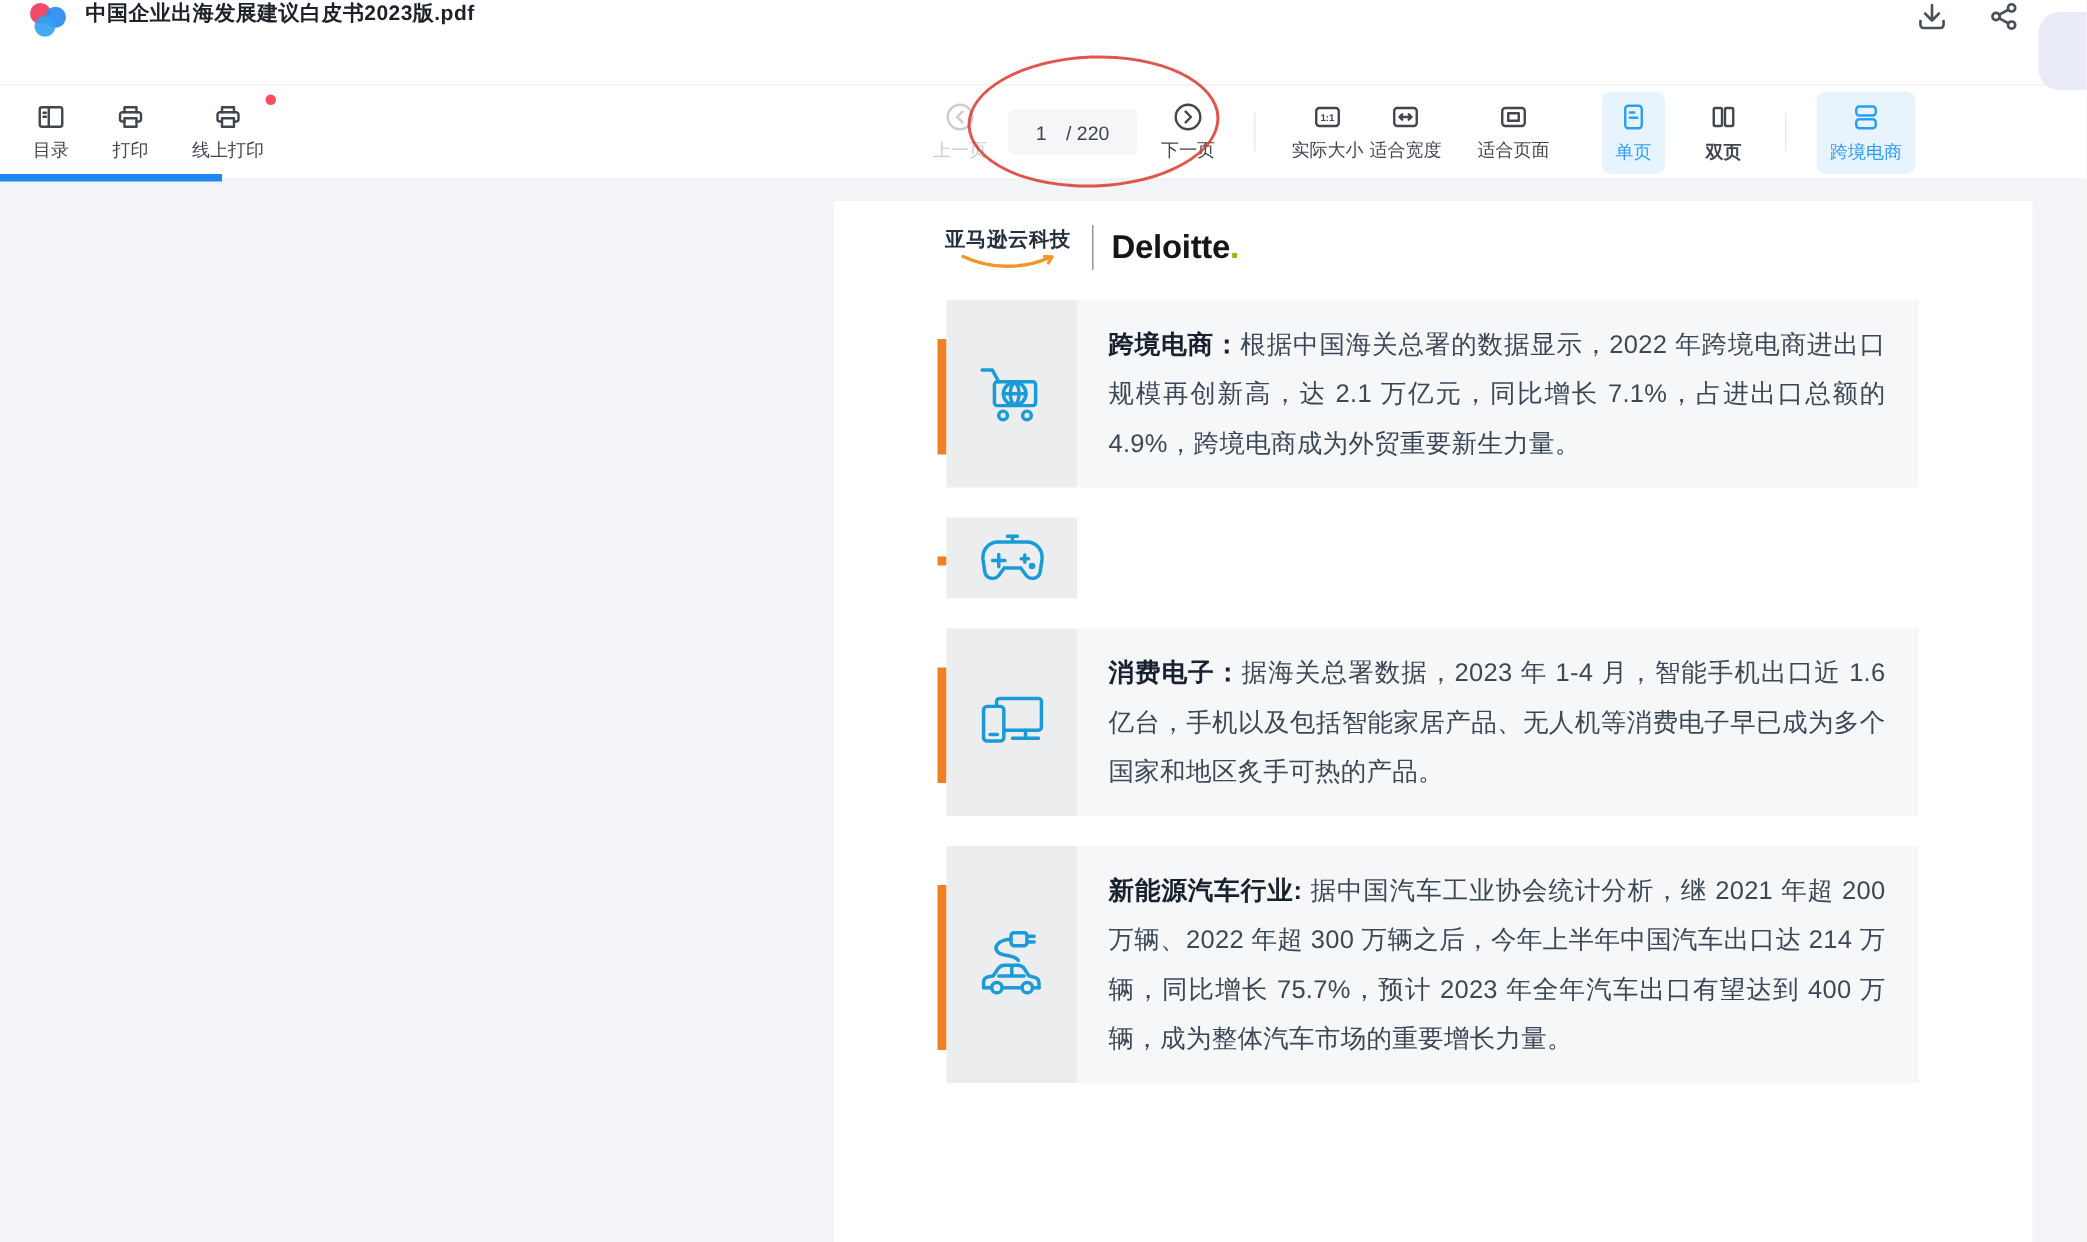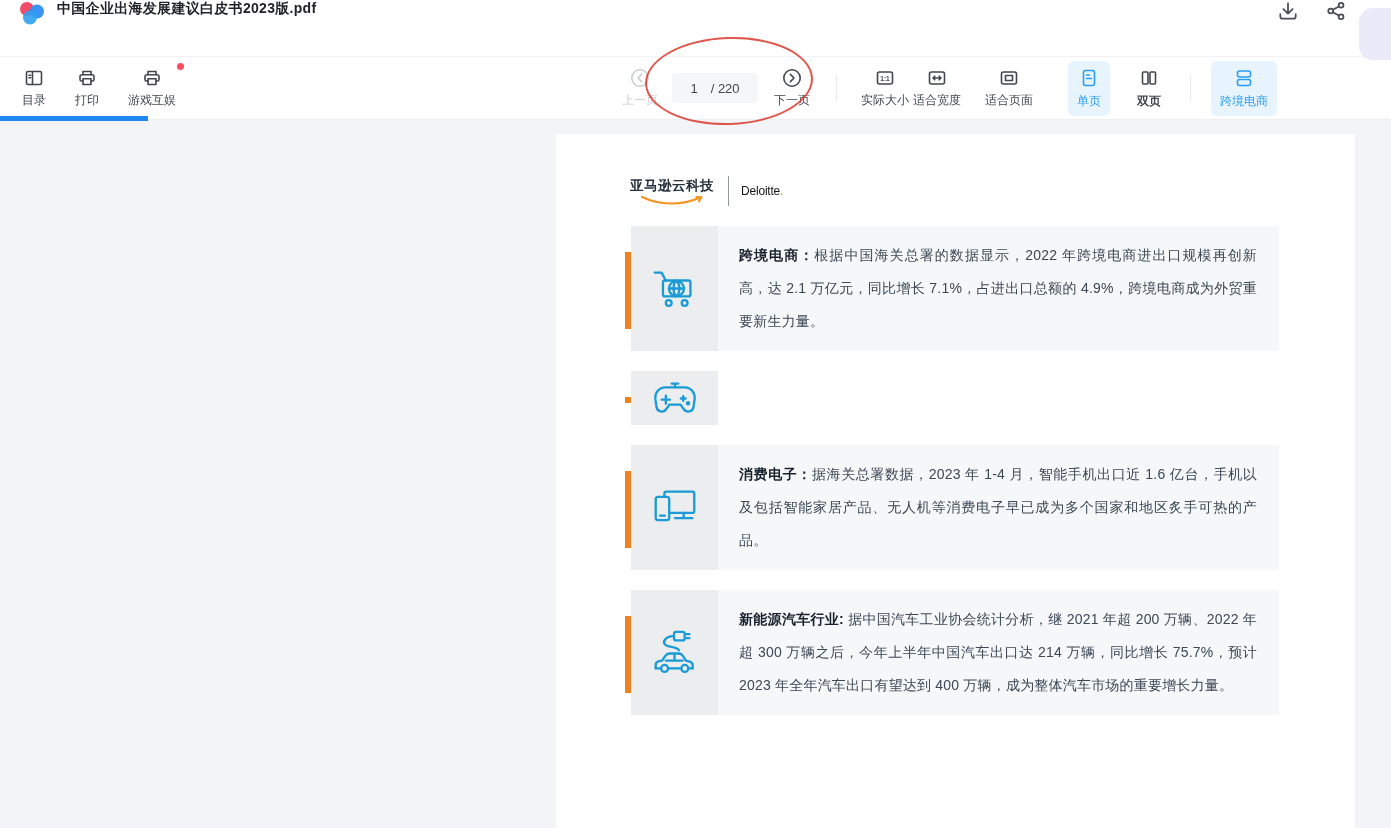--- a/index.html
+++ b/index.html
@@ -35,32 +35,32 @@
 
   
   .annotation-ellipse { position:absolute; left:645px; top:37px; width:168px; height:88px;
                         border:2px solid rgba(219,56,45,.85); border-radius:50%;
                         transform:rotate(-2deg); z-index:50; pointer-events:none; }
 
   
   .content { position:relative; height:708px; background:#f2f4f7; overflow:hidden; }
   .pdf-page { position:absolute; left:556px; top:14px; width:799px; height:810px; background:#fff; }
 
-  .logos-row { display:flex; align-items:center; margin:40px 0 0 74px; height:34px; }
+  .logos-row { display:flex; align-items:center; margin:14px 0 0 74px; height:34px; }
   .aws-logo { display:flex; flex-direction:column; align-items:center; }
   .aws-text { font-size:13.5px; font-weight:bold; color:#27313d; letter-spacing:.5px; }
   .logo-divider { width:1px; height:30px; background:#90979f; margin:0 12px 0 14px; }
-  .deloitte { font-size:12px; font-weight:400; color:#161616; letter-spacing:-.2px; }
+  .deloitte { font-size:22px; font-weight:700; color:#161616; letter-spacing:-.2px; }
   .deloitte .dot { color:#84bd00; }
 
   .sections { width:654px; margin:18px 0 0 69px; display:flex; flex-direction:column; gap:20px; }
   .section { display:flex; }
   .sec-accent { width:6px; background:#ef8023; margin:26px 0 22px; flex:0 0 auto; }
   .sec-icon-col { width:87px; flex:0 0 auto; background:#ebedee; display:flex; align-items:center; justify-content:center; }
-  .sec-text { flex:1; background:#f6f7f8; padding:13px 22px 13px 21px; font-size:14px; line-height:33px;
+  .sec-text { flex:1; background:#f6f7f8; padding:13px 22px 13px 21px; font-size:17px; line-height:33px;
               color:#3c4856; text-align:justify; letter-spacing:.2px; }
   .sec-text strong { color:#18222e; }
 
   svg.stroke-ic { fill:none; stroke:currentColor; stroke-width:1.6; stroke-linecap:round; stroke-linejoin:round; }
   svg.doc-ic { fill:none; stroke:#1a9ad6; stroke-width:2.4; stroke-linecap:round; stroke-linejoin:round; }
 </style>
 </head>
 <body>
 
 <div class="header">
@@ -113,21 +113,21 @@
     </div>
     <div class="tb-btn">
       <span class="ic">
         <svg class="stroke-ic" width="20" height="20" viewBox="0 0 20 20">
           <path d="M6 6.8 V3.5 h8 v3.3"></path>
           <path d="M6 13 H4.5 A1.5 1.5 0 0 1 3 11.5 v-3 A1.7 1.7 0 0 1 4.7 6.8 h10.6 A1.7 1.7 0 0 1 17 8.5 v3 A1.5 1.5 0 0 1 15.5 13 H14"></path>
           <rect x="6" y="10.8" width="8" height="5.7"></rect>
         </svg>
         <span class="red-dot"></span>
       </span>
-      <span>游戏互娱</span>
+      <span>线上打印</span>
     </div>
   </div>
 
   <div class="tb-group tb-center">
     <div class="tb-btn disabled" style="width:44px;">
       <span class="ic">
         <svg class="stroke-ic" width="20" height="20" viewBox="0 0 20 20">
           <circle cx="10" cy="10" r="8.2"></circle>
             <path d="M11.6 6.4 L8 10 l3.6 3.6"></path>
         </svg>

